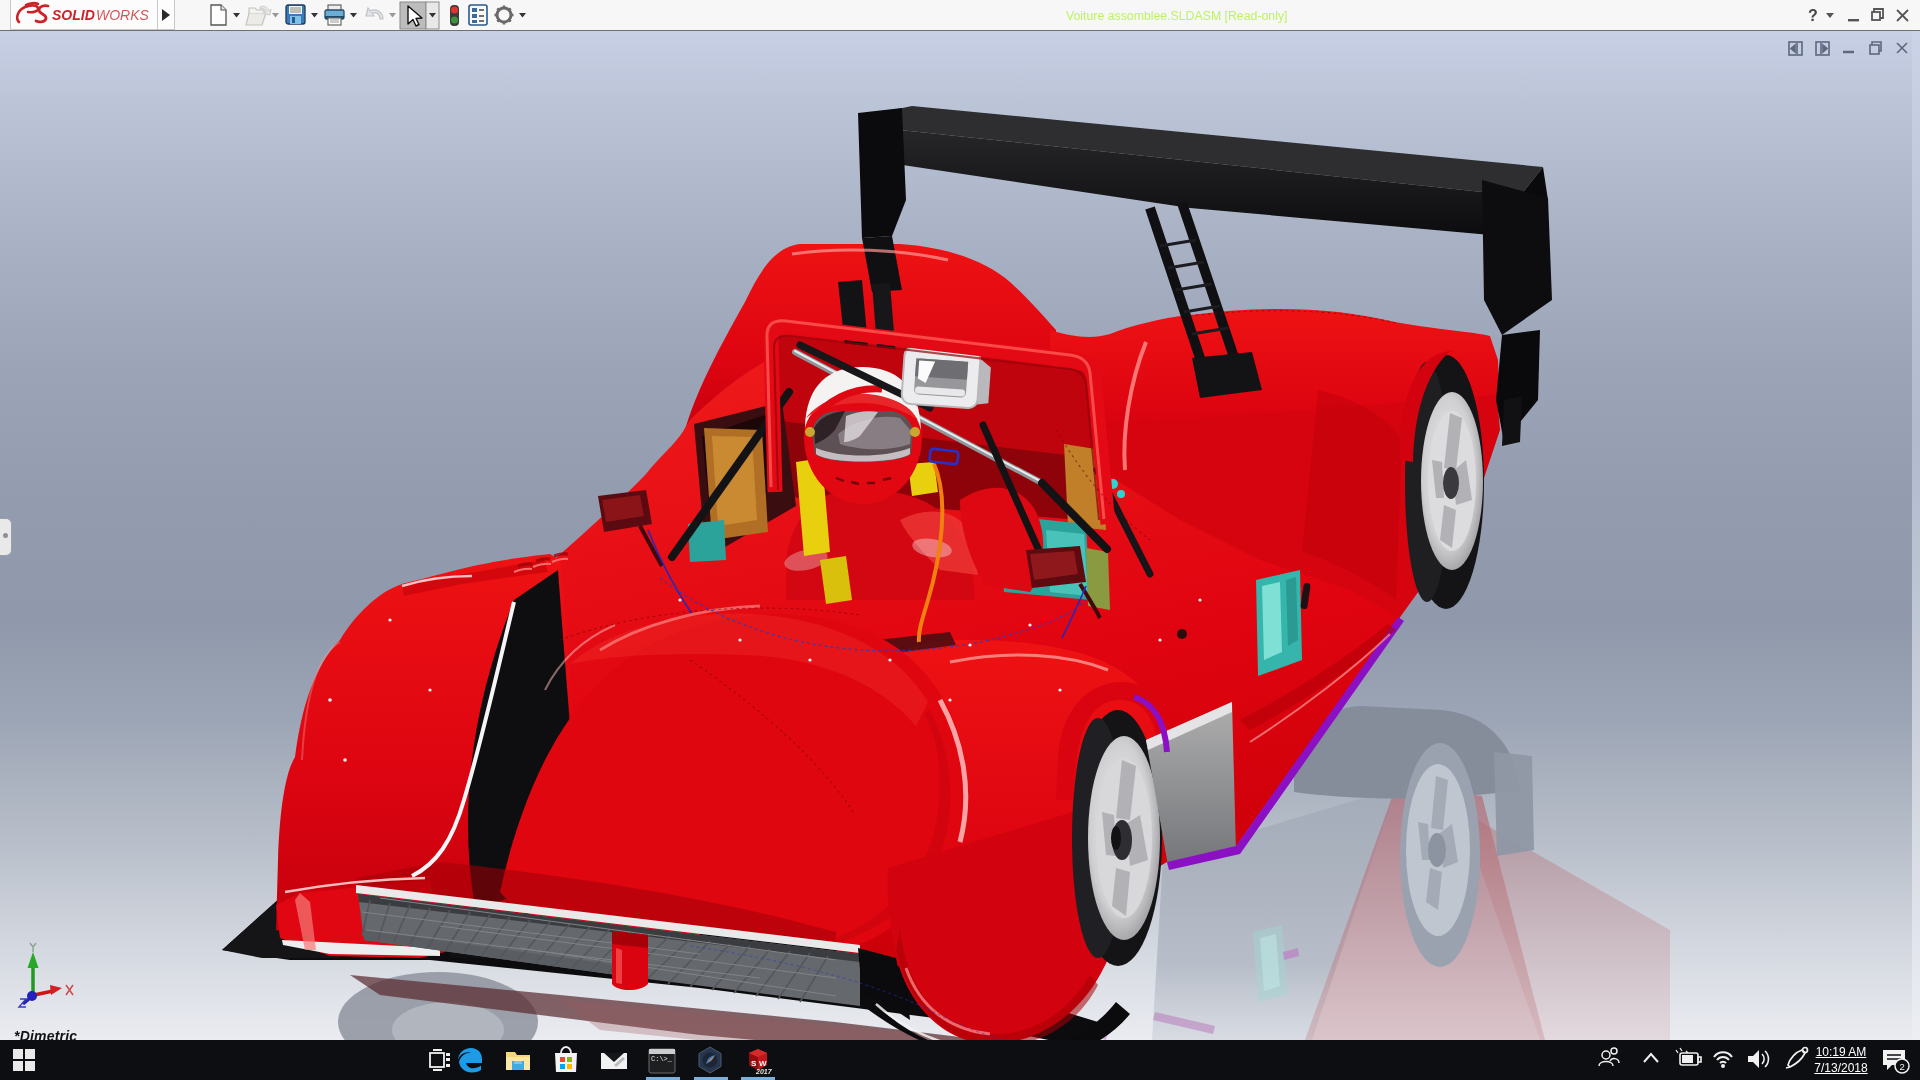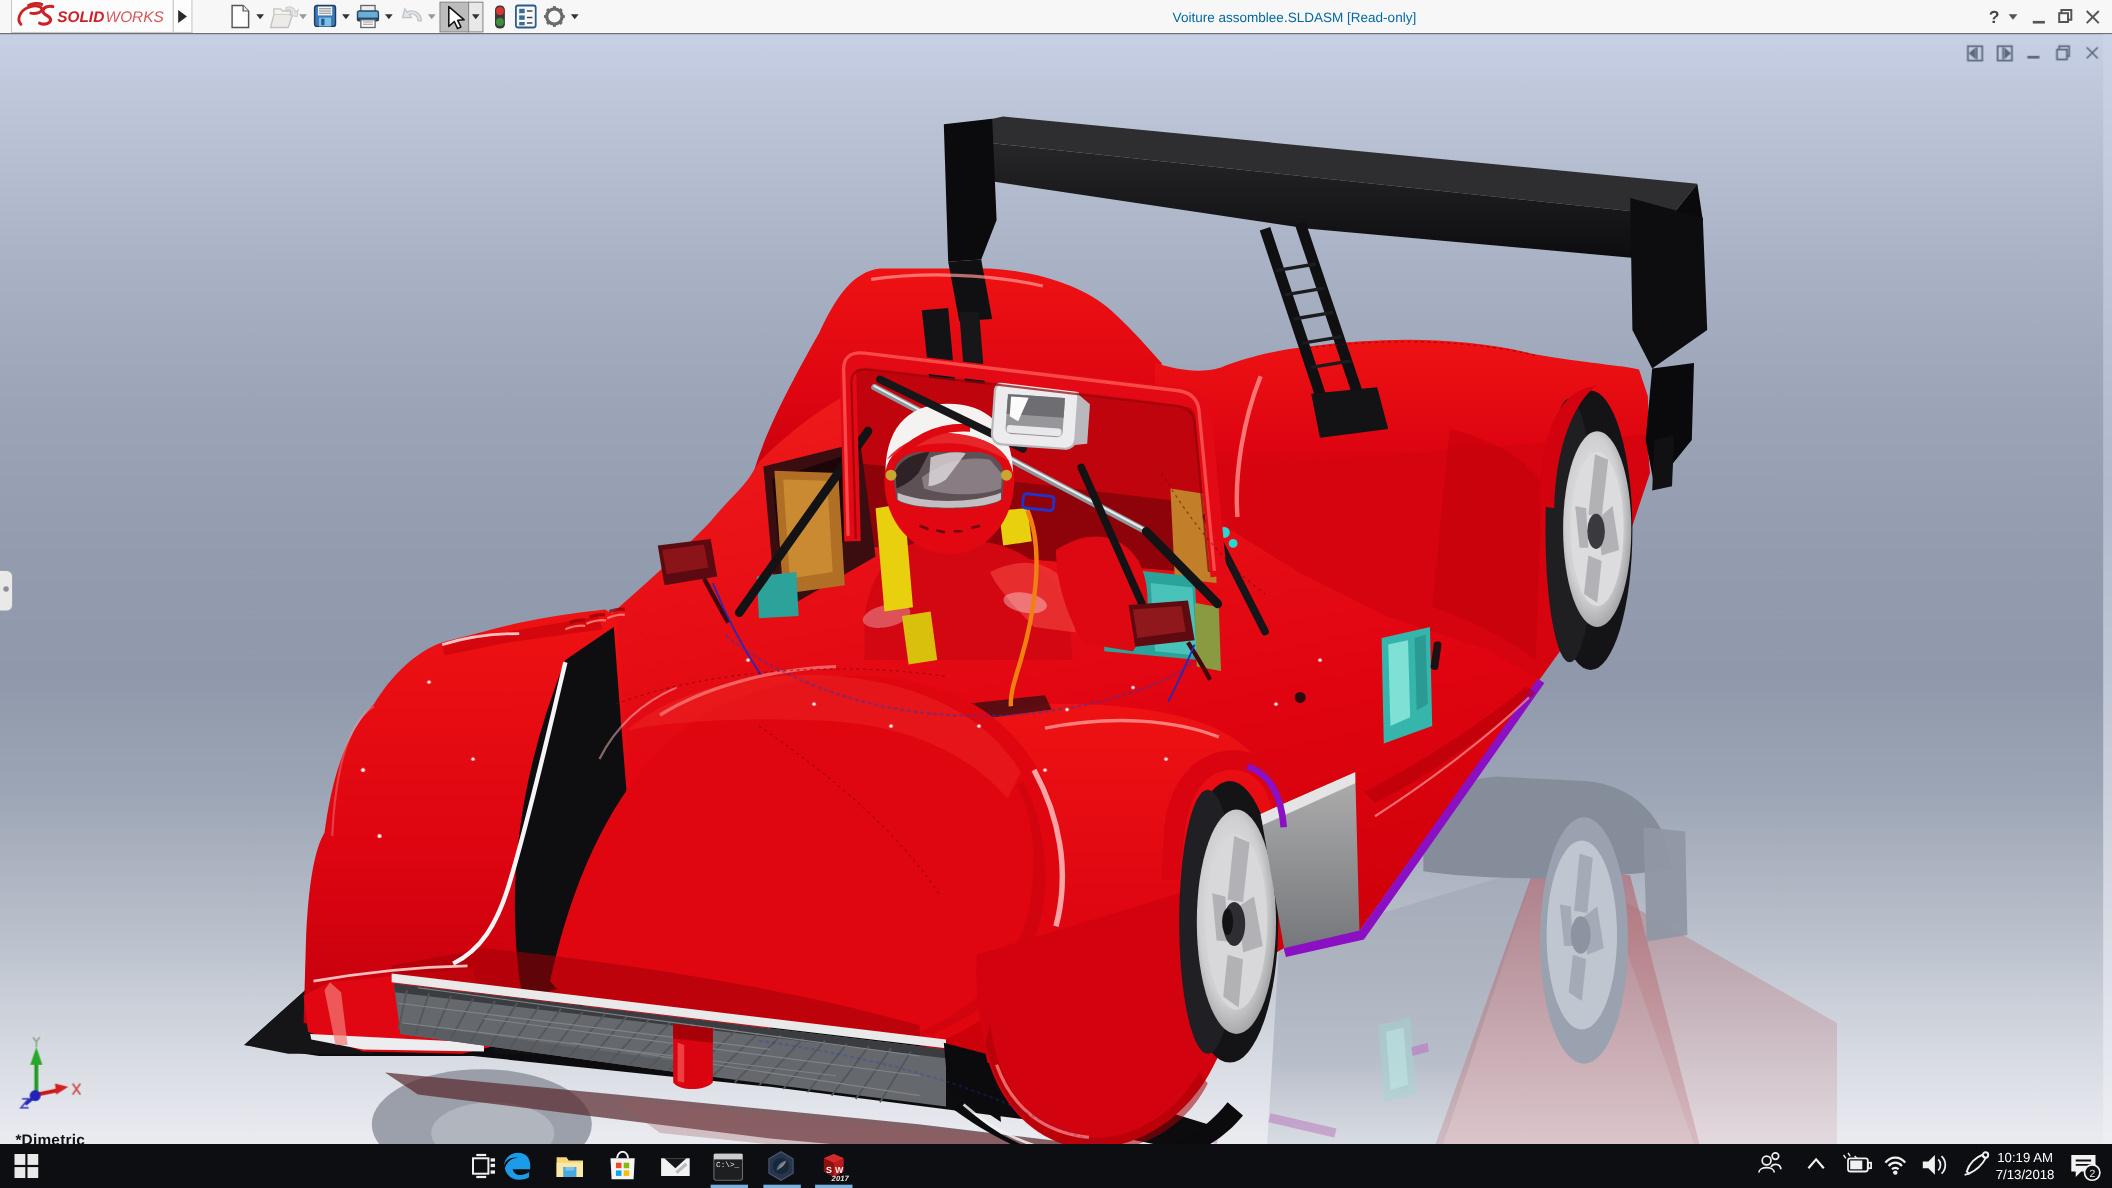--- a/index.html
+++ b/index.html
@@ -2,33 +2,33 @@
 <html><head>
 <meta charset="utf-8">
 <style>
 html,body{margin:0;padding:0;width:1920px;height:1080px;overflow:hidden;font-family:"Liberation Sans",sans-serif;background:#000;}
 #stage{position:absolute;top:0;left:0;width:1920px;height:1080px;}
 
 #titlebar{position:absolute;top:0;left:0;width:1920px;height:30px;background:#f7f7f7;border-bottom:1px solid #707070;}
 #logobox{position:absolute;top:0px;left:10px;width:146px;height:29px;background:#fcfcfc;border:1px solid #c9c9c9;border-top:none;}
 #flyout{position:absolute;top:0px;left:157px;width:16px;height:29px;background:#fdfdfd;border:1px solid #c9c9c9;border-top:none;}
 #flyout svg{position:absolute;left:3px;top:8px;}
-#wintitle{position:absolute;top:9px;left:1066px;font-size:12.3px;color:#0369a1;}
+#wintitle{position:absolute;top:9px;left:1066px;font-size:12.3px;color:#bef264;}
 
 #viewport{position:absolute;top:31px;left:0;width:1920px;height:1009px;
 background:linear-gradient(180deg,#c7d0e4 0%,#bcc5d8 7%,#aab3c6 20%,#9ca5b8 33%,#929cae 47%,#8f99ab 58%,#9ca5b5 68%,#b7bec9 80%,#d4d8e0 91%,#eaecf1 100%);}
 #scene{position:absolute;top:0;left:0;}
-#dimetric{position:absolute;top:997px;left:14px;font-size:14px;font-weight:bold;color:#111;letter-spacing:0.2px;}
+#dimetric{position:absolute;top:997px;left:14px;font-size:14px;font-weight:bold;color:#111;letter-spacing:0.2px;font-style:italic;}
 #lefttab{position:absolute;top:487px;left:0;width:11px;height:36px;background:#e9e9e9;border:1px solid #9aa0aa;border-left:none;border-radius:0 6px 6px 0;}
 #lefttab i{position:absolute;left:3px;top:14px;width:5px;height:5px;border-radius:50%;background:#8a8f98;display:block;}
 
 #taskbar{position:absolute;top:1040px;left:0;width:1920px;height:40px;background:#0c0e12;}
 #searchbox{position:absolute;top:0;left:48px;width:344px;height:40px;background:#eef0f2;}
 #searchtext{position:absolute;top:11px;left:42px;font-size:15px;color:#444;}
-#clock{position:absolute;top:4px;left:1806px;width:70px;color:#fff;font-size:12px;text-align:center;line-height:16px;}
+#clock{position:absolute;top:4px;left:1806px;width:70px;color:#fff;font-size:12px;text-align:center;line-height:16px;text-decoration:underline;}
 .underline{position:absolute;top:37px;height:3px;background:#7cb0dc;}
 </style>
 </head>
 <body>
 <div id="stage">
 
   <div id="viewport">
     <svg id="scene" width="1920" height="1009" viewBox="0 31 1920 1009">
       <defs>
         <linearGradient id="redbody" x1="0" y1="0" x2="0" y2="1">

